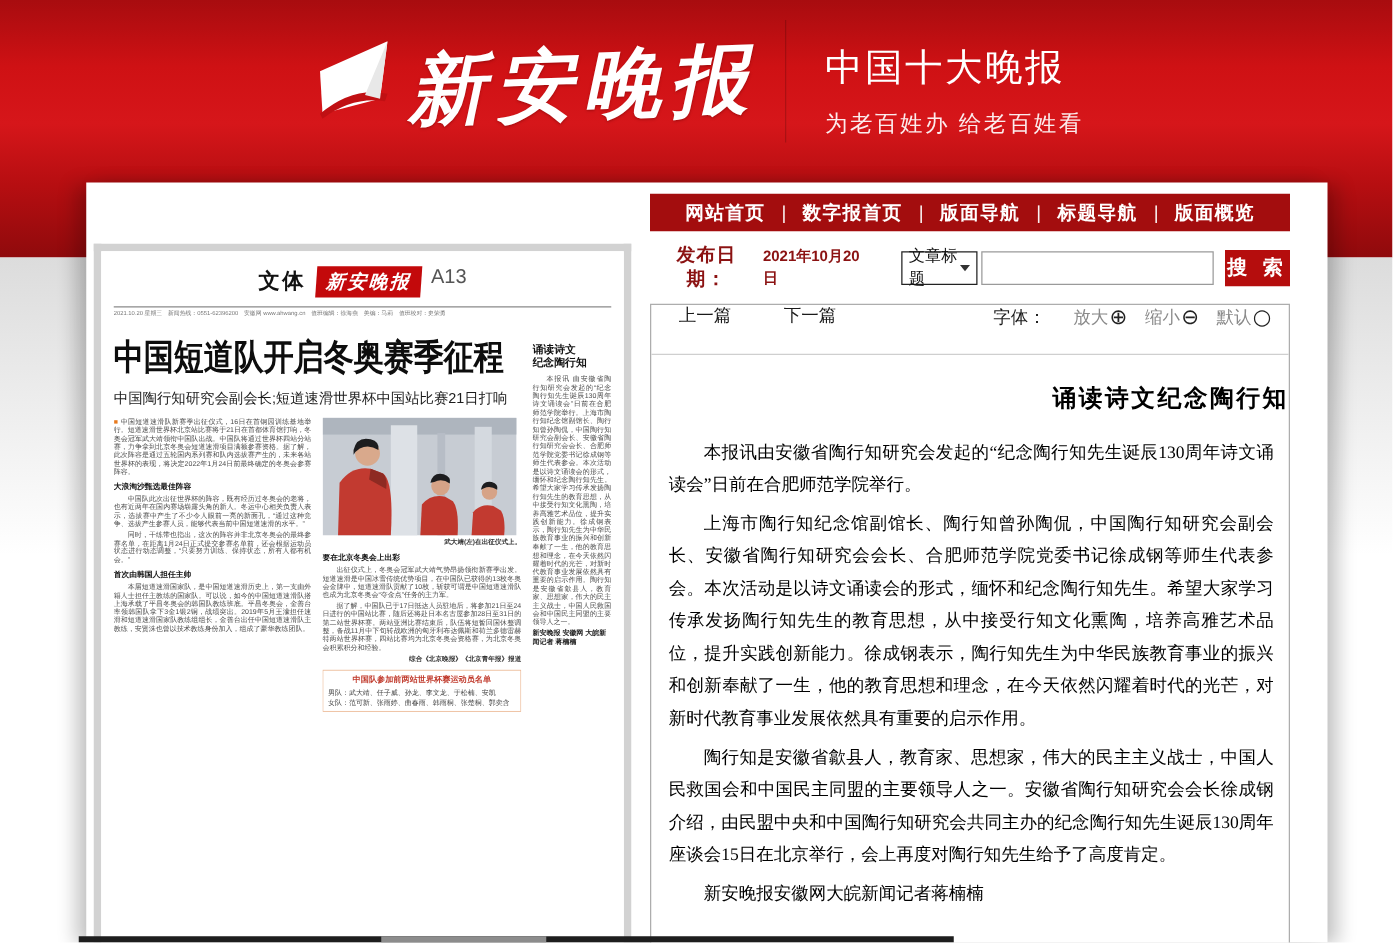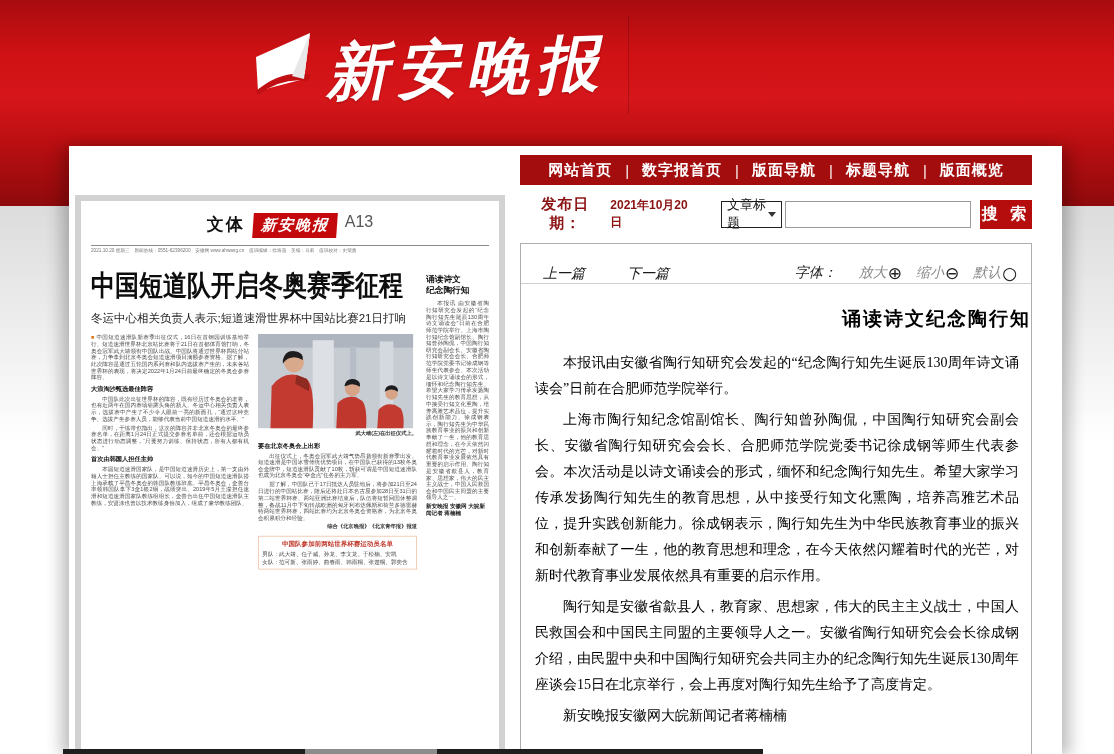--- a/index.html
+++ b/index.html
@@ -77,21 +77,21 @@
     padding:0 5px; font-size:13px; color:#111; cursor:pointer; }
   .caret { width:0; height:0; border-left:4px solid transparent; border-right:4px solid transparent;
     border-top:5px solid #333; }
   .search-input { margin-left:3px; width:191px; height:27px; border:1px solid #9a9a9a;
     background:#fff; font-size:13px; padding:0 4px; outline:none; }
   .search-btn { margin-left:9px; width:59px; height:29px; background:#b50d0d; color:#fff;
     border:none; font-size:16px; font-weight:bold; letter-spacing:4px; cursor:pointer; }
 
   .article-panel { margin-top:7px; border:1px solid #adadad; background:#fff; height:521px; overflow:hidden; }
   .article-toolbar { height:40px; border-bottom:1px solid #cfcfcf; display:flex;
-    align-items:flex-end; padding:0 14px 0 22px; font-size:14px;font-style:italic; }
+    align-items:flex-start; padding:0 14px 0 22px; font-size:14px; }
   .tb-link { color:#1a1a1a; cursor:pointer; margin-right:42px; }
   .font-controls { margin-left:auto; display:flex; align-items:center; gap:4px; }
   .font-label { color:#1a1a1a; margin-right:8px; }
   .fc-btn { color:#8a8a8a; cursor:pointer; display:flex; align-items:center; margin-left:10px; }
   .fc-icon { color:#222; font-size:17px; margin-left:1px; font-family:"DejaVu Sans",sans-serif; }
   .article-title { text-align:right; font-size:19px; font-weight:bold; color:#000;
     margin-top:22px; letter-spacing:2px; font-family:"Liberation Serif","DejaVu Serif",serif; }
   .article-body { margin-top:18px; padding:0 12px 0 14px;
     font-family:"Liberation Serif","DejaVu Serif",serif; }
   .article-body p { font-size:14px; line-height:26px; color:#000000; text-align:justify;
@@ -109,40 +109,44 @@
   <div class="red-band">
     <div class="brand">
       <svg class="logo-mark" viewBox="0 0 64 78">
         <path d="M4 28 L58 4 L52 50 L6 62 Z" fill="#ffffff"></path>
         <path d="M4 62 Q30 40 58 46 L56 52 Q30 48 6 66 Z" fill="#c01013"></path>
         <path d="M58 4 L52 50 L40 47 Z" fill="#e8e8e8"></path>
       </svg>
       <div class="brand-script">新安晚报</div>
     </div>
     <div class="header-divider"></div>
+    <div class="slogans">
+      <div class="slogan-main">中国十大晚报</div>
+      <div class="slogan-sub">为老百姓办 给老百姓看</div>
+    </div>
   </div>
   <div class="bg-fade"></div>
 
   <div class="sheet">
 
     <div class="viewer">
       <div class="np-page">
         <div class="np-head">
           <span class="np-section">文体</span>
           <span class="np-logo">新安晚报</span>
           <span class="np-pageno">A13</span>
         </div>
         <div class="np-meta-clip">
           <div class="np-meta">2021.10.20 星期三　新闻热线：0551-62396200　安徽网 www.ahwang.cn　值班编辑：徐海燕　美编：马莉　值班校对：史荣勇</div>
         </div>
 
         <div class="np-main">
           <div class="np-left">
             <div class="np-headline">中国短道队开启冬奥赛季征程</div>
-            <div class="np-subhead">冬运中心相关负责人表示;短道速滑世界杯中国站比赛21日打响</div>
+            <div class="np-subhead">中国陶行知研究会副会长;短道速滑世界杯中国站比赛21日打响</div>
             <div class="np-cols">
               <div class="np-col1">
                 <div class="scale-wrap">
                   <p class="mini mini-lead">中国短道速滑队新赛季出征仪式，16日在首钢园训练基地举行。短道速滑世界杯北京站比赛将于21日在首都体育馆打响，冬奥会冠军武大靖领衔中国队出战。中国队将通过世界杯四站分站赛，力争拿到北京冬奥会短道速滑项目满额参赛资格。据了解，此次阵容是通过五轮国内系列赛和队内选拔赛产生的，未来各站世界杯的表现，将决定2022年1月24日前最终确定的冬奥会参赛阵容。</p>
                   <div class="np-h4">大浪淘沙甄选最佳阵容</div>
                   <p class="mini">中国队此次出征世界杯的阵容，既有经历过冬奥会的老将，也有近两年在国内赛场崭露头角的新人。冬运中心相关负责人表示，选拔赛中产生了不少令人眼前一亮的新面孔，“通过这种竞争、选拔产生参赛人员，能够代表当前中国短道速滑的水平。”</p>
                   <p class="mini">同时，干练带也指出，这次的阵容并非北京冬奥会的最终参赛名单，在距离1月24日正式提交参赛名单前，还会根据运动员状态进行动态调整，“只要努力训练、保持状态，所有人都有机会。”</p>
                   <div class="np-h4">首次由韩国人担任主帅</div>
                   <p class="mini">本届短道速滑国家队，是中国短道速滑历史上，第一支由外籍人士担任主教练的国家队。可以说，如今的中国短道速滑队搭上海承载了平昌冬奥会的韩国队教练班底。平昌冬奥会，金善台率领韩国队拿下3金1银2铜，战绩突出。2019年5月王濛担任速滑和短道速滑国家队教练组组长，金善台出任中国短道速滑队主教练，安贤洙也曾以技术教练身份加入，组成了豪华教练团队。</p>
                 </div>

